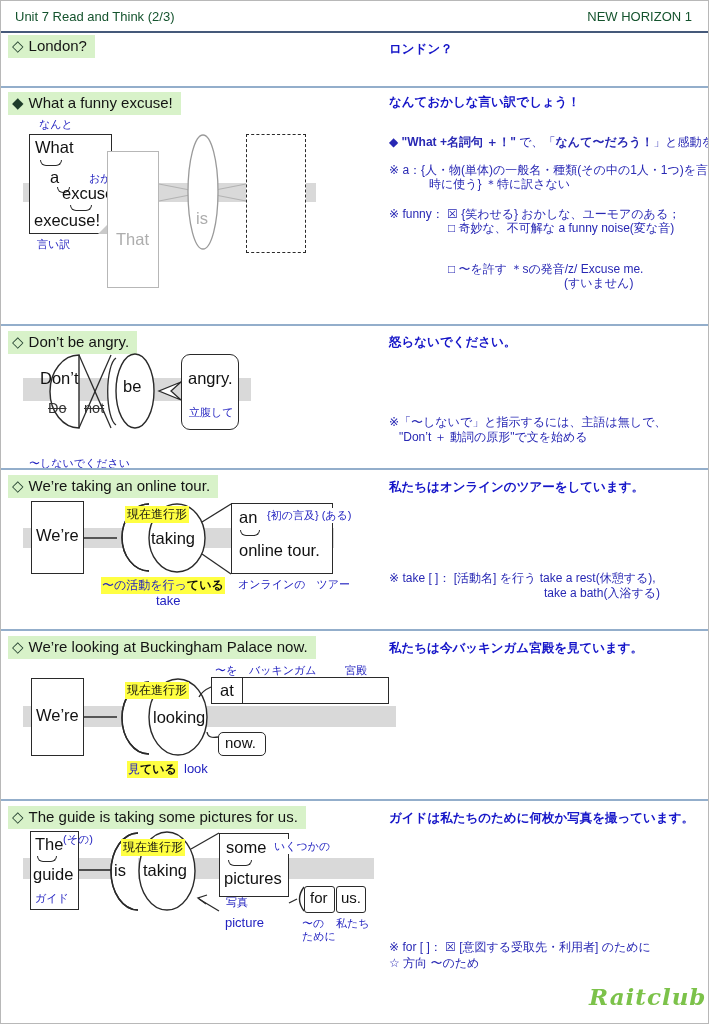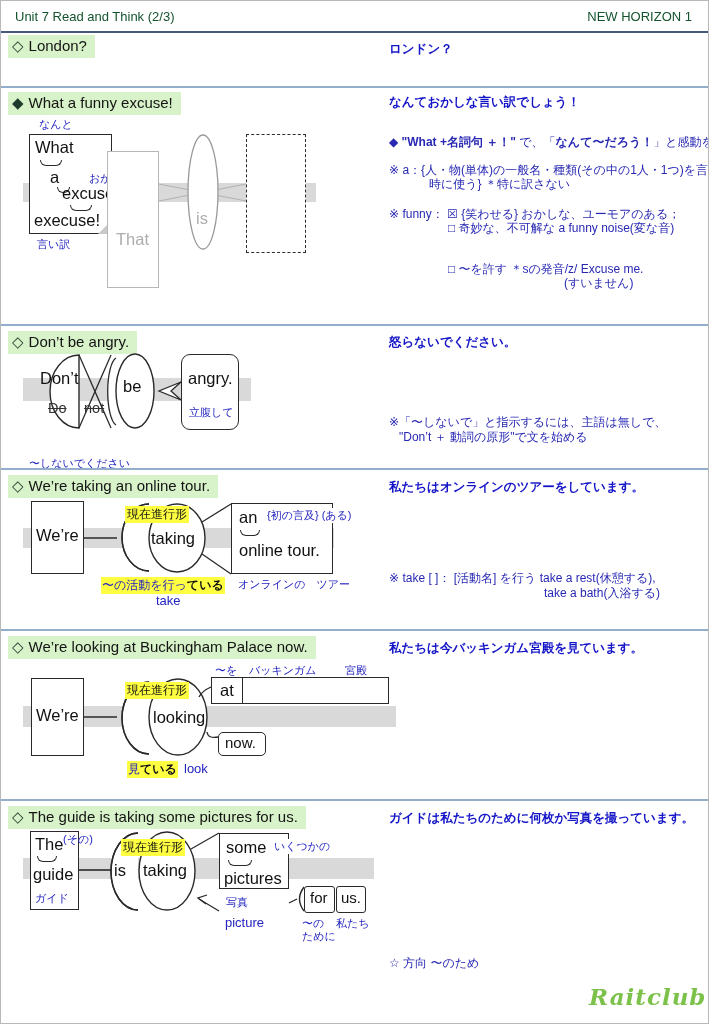--- a/index.html
+++ b/index.html
@@ -206,34 +206,35 @@
   <div class="bx" style="left:29px;top:830px;width:49px;height:79px;">
     <span class="abs word" style="left:4px;top:3px;">The</span>
     <div class="brace" style="left:6px;top:24px;width:20px;"></div>
     <span class="abs word" style="left:2px;top:33px;">guide</span>
     <span class="abs jp" style="left:4px;top:59px;">ガイド</span>
   </div>
   <div class="abs jp" style="left:62px;top:831px;">(その)</div>
   <div class="prog" style="left:120px;top:838px;">現在進行形</div>
   <span class="abs word" style="left:113px;top:860px;">is</span>
   <span class="abs word" style="left:142px;top:860px;">taking</span>
-  <div class="bx" style="left:218px;top:832px;width:70px;height:56px;">
+  <div class="bx" style="left:218px;top:832px;width:70px;height:64px;">
     <span class="abs word" style="left:6px;top:4px;">some</span>
     <div class="brace" style="left:8px;top:26px;width:24px;"></div>
     <span class="abs word" style="left:4px;top:35px;">pictures</span>
     <span class="abs jp" style="left:6px;top:61px;">写真</span>
   </div>
   <div class="abs jp" style="left:273px;top:838px;background:#fff;">いくつかの</div>
   <div class="abs jp" style="left:224px;top:914px;font-size:13px;">picture</div>
   <div class="bx" style="left:303px;top:885px;width:31px;height:27px;border-radius:3px;">
     <span class="abs word" style="left:5px;top:2px;font-size:15px;">for</span>
   </div>
   <div class="bx" style="left:335px;top:885px;width:30px;height:27px;border-radius:3px;">
     <span class="abs word" style="left:4px;top:2px;font-size:15px;">us.</span>
   </div>
   <div class="abs jp" style="left:301px;top:915px;">〜の</div>
   <div class="abs jp" style="left:301px;top:928px;">ために</div>
   <div class="abs jp" style="left:335px;top:915px;">私たち</div>
+  <div class="abs note" style="left:388px;top:938px;">※ for [ ]： ☒ [意図する受取先・利用者] のために</div>
   <div class="abs note" style="left:388px;top:954px;">☆ 方向 〜のため</div>
 
   <div class="abs logo" style="left:588px;top:982px;">Raitclub</div>
 
 </div>
 
 </body></html>

